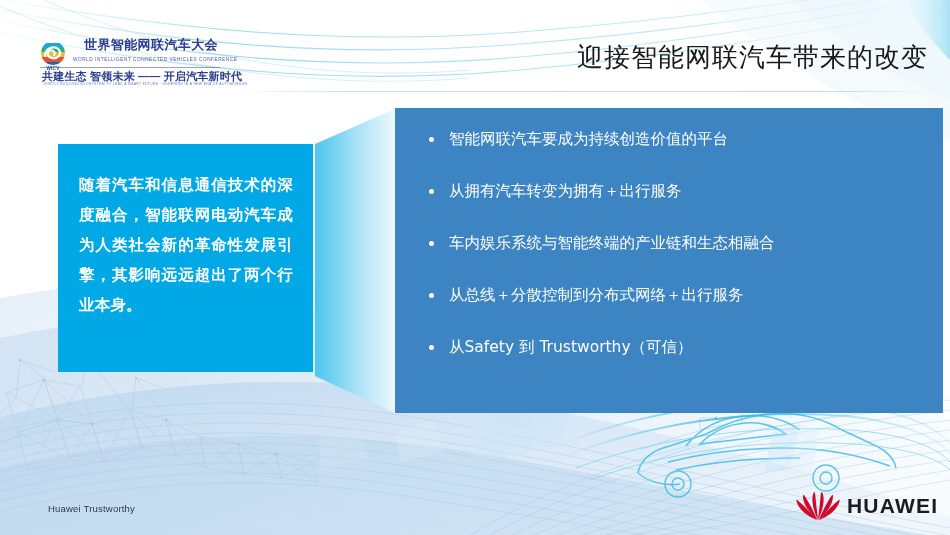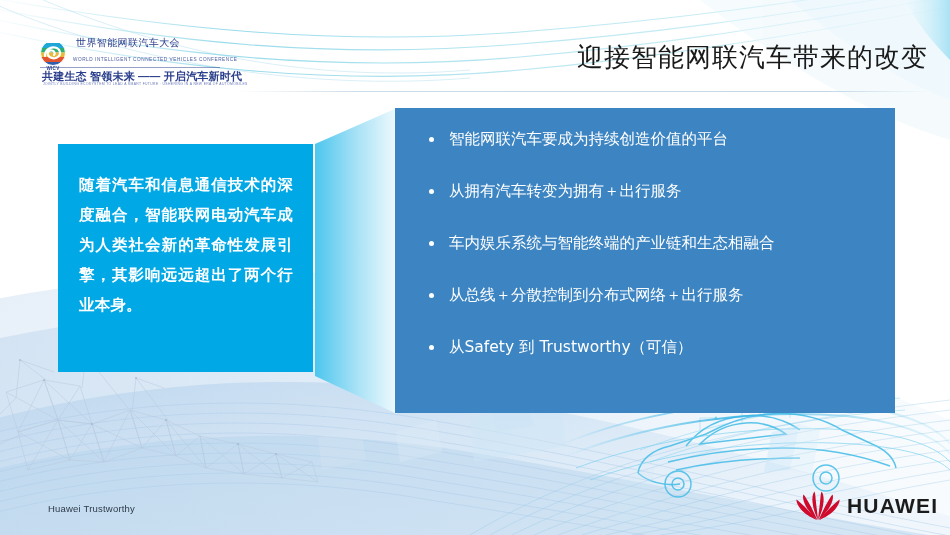--- a/index.html
+++ b/index.html
@@ -18,22 +18,22 @@
   .logo-block{position:absolute;left:40px;top:36px;width:180px;height:56px;}
   .logo-emblem{
     position:absolute;left:0;top:4px;width:26px;height:26px;border-radius:50%;
     overflow:hidden;
   }
   .logo-wdv{
     position:absolute;left:1px;top:30px;width:24px;text-align:center;
     font-size:4.6px;font-weight:bold;color:#2b3f8c;letter-spacing:.3px;
   }
   .logo-cn{
-    position:absolute;left:36px;top:2px;
-    font-size:10px;font-weight:normal;color:#2b3f8c;letter-spacing:.4px;
+    position:absolute;left:44px;top:2px;
+    font-size:13px;font-weight:bold;color:#2b3f8c;letter-spacing:.4px;
     white-space:nowrap;line-height:1;
   }
   .logo-en{
     position:absolute;left:33px;top:21px;
     font-size:4.7px;color:#4a5aa0;letter-spacing:.55px;white-space:nowrap;
   }
   .logo-sub{
     position:absolute;left:2px;top:33px;
     font-size:11px;font-weight:bold;color:#2b3f8c;white-space:nowrap;letter-spacing:.2px;
   }
@@ -66,20 +66,21 @@
     font-family:"DejaVu Sans","Liberation Sans",sans-serif;
   }
 
   
   .connector{position:absolute;left:315px;top:108px;width:82px;height:306px;}
 
   
   .blue-panel{
     position:absolute;left:395px;top:108px;width:500px;height:305px;
     background:#3d85c2;
+    padding-left:48px;
   }
   .bullets{position:absolute;left:18px;top:20px;width:470px;}
   .bullet{
     position:relative;padding-left:36px;color:#ffffff;
     font-size:15.5px;line-height:22px;margin-bottom:30px;white-space:nowrap;
     font-family:"DejaVu Sans","Liberation Sans",sans-serif;
   }
   .bullet:last-child{margin-bottom:2px;}
   .bullet .dot{
     position:absolute;left:16px;top:9px;width:5px;height:5px;

